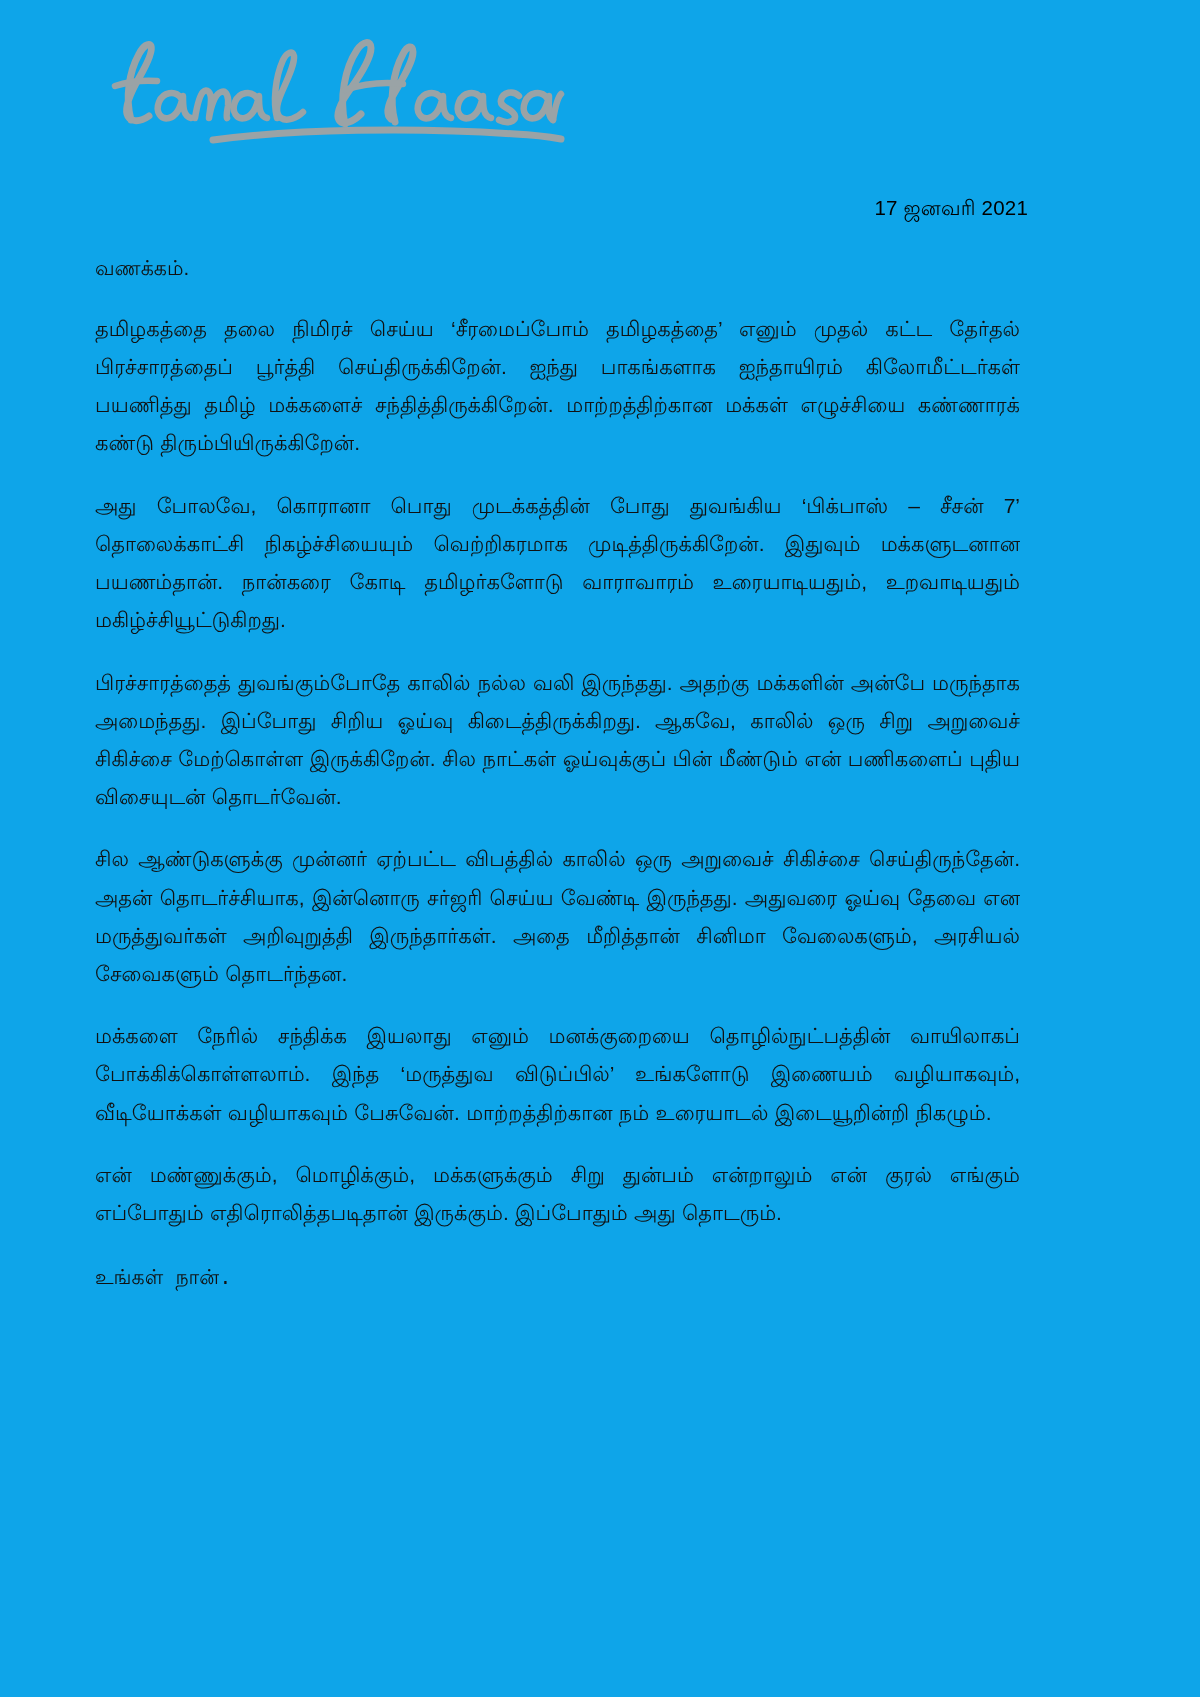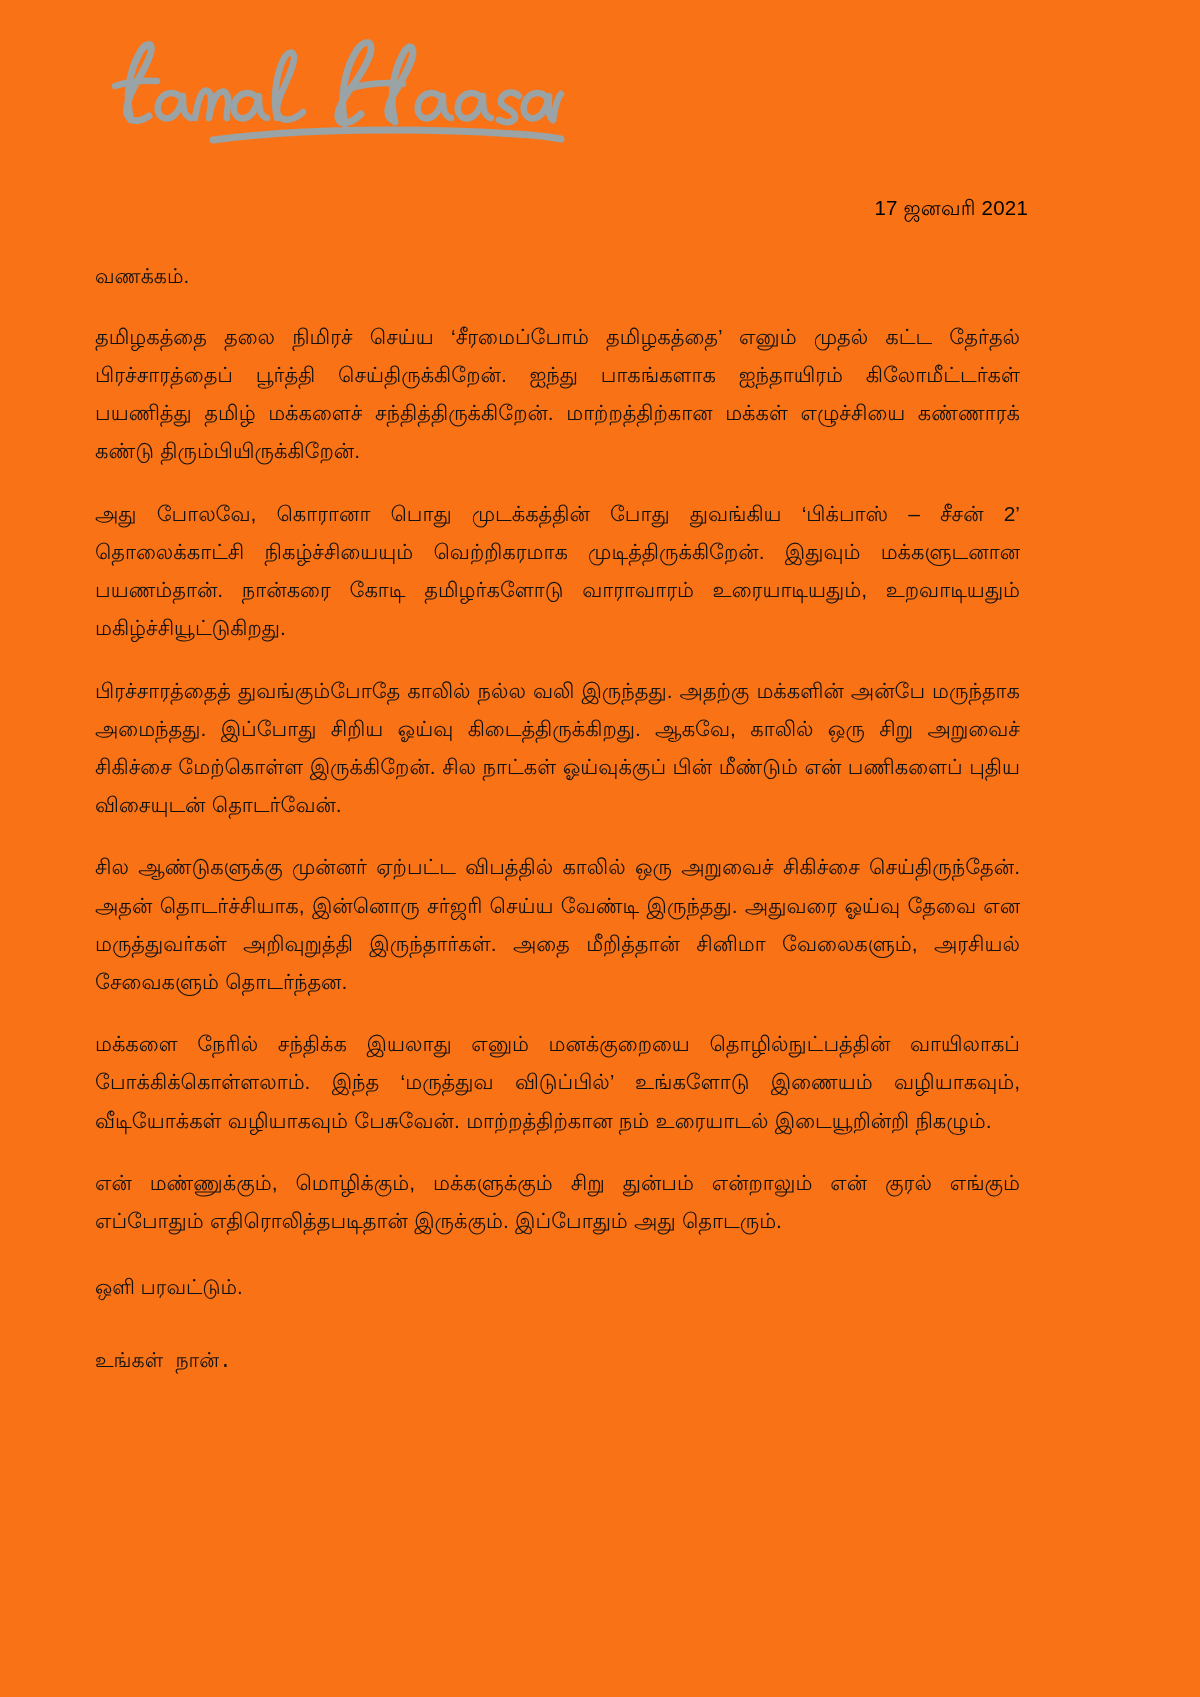--- a/index.html
+++ b/index.html
@@ -7,21 +7,21 @@
     padding: 0;
     background: #ffffff;
   }
   body {
     font-family: "Liberation Sans", sans-serif;
   }
   .page {
     position: relative;
     width: 1200px;
     height: 1697px;
-    background: #f97316;
+    background: #0ea5e9;
     box-sizing: border-box;
     overflow: hidden;
     padding-left: 42px;
   }
 
   
   .letterhead {
     position: absolute;
     left: 95px;
     top: 28px;
@@ -42,21 +42,21 @@
     font-size: 20.5px;
     color: #000000;
     letter-spacing: 0.2px;
     white-space: nowrap;
   }
 
   
   .body-col {
     position: absolute;
     left: 95px;
-    top: 260px;
+    top: 252px;
     width: 925px;
   }
   .greeting {
     font-size: 20.5px;
     color: #111111;
     margin: 0 0 26px 0;
     line-height: 1.55;
   }
   .para {
     font-size: 21px;
@@ -139,26 +139,25 @@
       </g>
     </svg>
   </div>
 
   <div class="date-line">17 ஜனவரி 2021</div>
 
   <div class="body-col">
     <p class="greeting">வணக்கம்.</p>
 
     <p class="para">தமிழகத்தை தலை நிமிரச் செய்ய ‘சீரமைப்போம் தமிழகத்தை’ எனும் முதல் கட்ட தேர்தல் பிரச்சாரத்தைப் பூர்த்தி செய்திருக்கிறேன். ஐந்து பாகங்களாக ஐந்தாயிரம் கிலோமீட்டர்கள் பயணித்து தமிழ் மக்களைச் சந்தித்திருக்கிறேன். மாற்றத்திற்கான மக்கள் எழுச்சியை கண்ணாரக் கண்டு திரும்பியிருக்கிறேன்.</p>
-    <p class="para">அது போலவே, கொரானா பொது முடக்கத்தின் போது துவங்கிய ‘பிக்பாஸ் – சீசன் 2’ தொலைக்காட்சி நிகழ்ச்சியையும் வெற்றிகரமாக முடித்திருக்கிறேன். இதுவும் மக்களுடனான பயணம்தான். நான்கரை கோடி தமிழர்களோடு வாராவாரம் உரையாடியதும், உறவாடியதும் மகிழ்ச்சியூட்டுகிறது.</p>
+    <p class="para">அது போலவே, கொரானா பொது முடக்கத்தின் போது துவங்கிய ‘பிக்பாஸ் – சீசன் 7’ தொலைக்காட்சி நிகழ்ச்சியையும் வெற்றிகரமாக முடித்திருக்கிறேன். இதுவும் மக்களுடனான பயணம்தான். நான்கரை கோடி தமிழர்களோடு வாராவாரம் உரையாடியதும், உறவாடியதும் மகிழ்ச்சியூட்டுகிறது.</p>
     <p class="para">பிரச்சாரத்தைத் துவங்கும்போதே காலில் நல்ல வலி இருந்தது. அதற்கு மக்களின் அன்பே மருந்தாக அமைந்தது. இப்போது சிறிய ஓய்வு கிடைத்திருக்கிறது. ஆகவே, காலில் ஒரு சிறு அறுவைச் சிகிச்சை மேற்கொள்ள இருக்கிறேன். சில நாட்கள் ஓய்வுக்குப் பின் மீண்டும் என் பணிகளைப் புதிய விசையுடன் தொடர்வேன்.</p>
     <p class="para">சில ஆண்டுகளுக்கு முன்னர் ஏற்பட்ட விபத்தில் காலில் ஒரு அறுவைச் சிகிச்சை செய்திருந்தேன். அதன் தொடர்ச்சியாக, இன்னொரு சர்ஜரி செய்ய வேண்டி இருந்தது. அதுவரை ஓய்வு தேவை என மருத்துவர்கள் அறிவுறுத்தி இருந்தார்கள். அதை மீறித்தான் சினிமா வேலைகளும், அரசியல் சேவைகளும் தொடர்ந்தன.</p>
     <p class="para">மக்களை நேரில் சந்திக்க இயலாது எனும் மனக்குறையை தொழில்நுட்பத்தின் வாயிலாகப் போக்கிக்கொள்ளலாம். இந்த ‘மருத்துவ விடுப்பில்’ உங்களோடு இணையம் வழியாகவும், வீடியோக்கள் வழியாகவும் பேசுவேன். மாற்றத்திற்கான நம் உரையாடல் இடையூறின்றி நிகழும்.</p>
     <p class="para">என் மண்ணுக்கும், மொழிக்கும், மக்களுக்கும் சிறு துன்பம் என்றாலும் என் குரல் எங்கும் எப்போதும் எதிரொலித்தபடிதான் இருக்கும்.  இப்போதும் அது தொடரும்.</p>
 
     <div class="closing-block">
-      <p class="closing">ஒளி பரவட்டும்.</p>
       <p class="signoff">உங்கள் நான்.</p>
     </div>
   </div>
 
 
 </div>
 
 </body></html>

